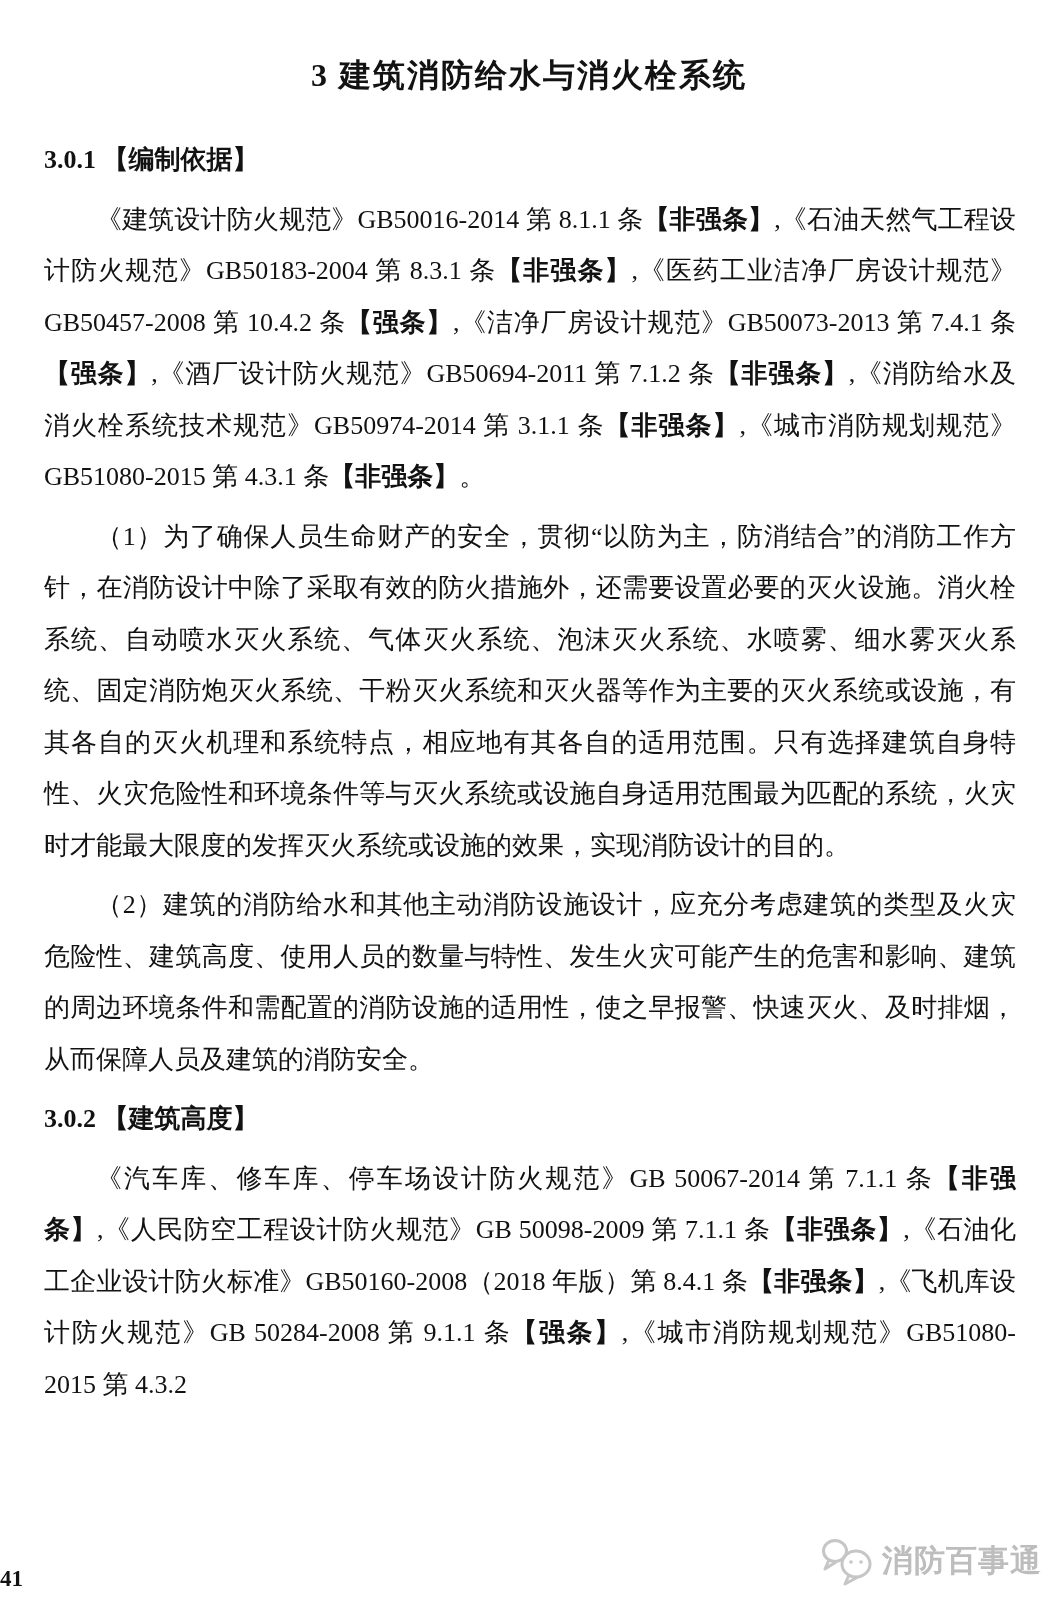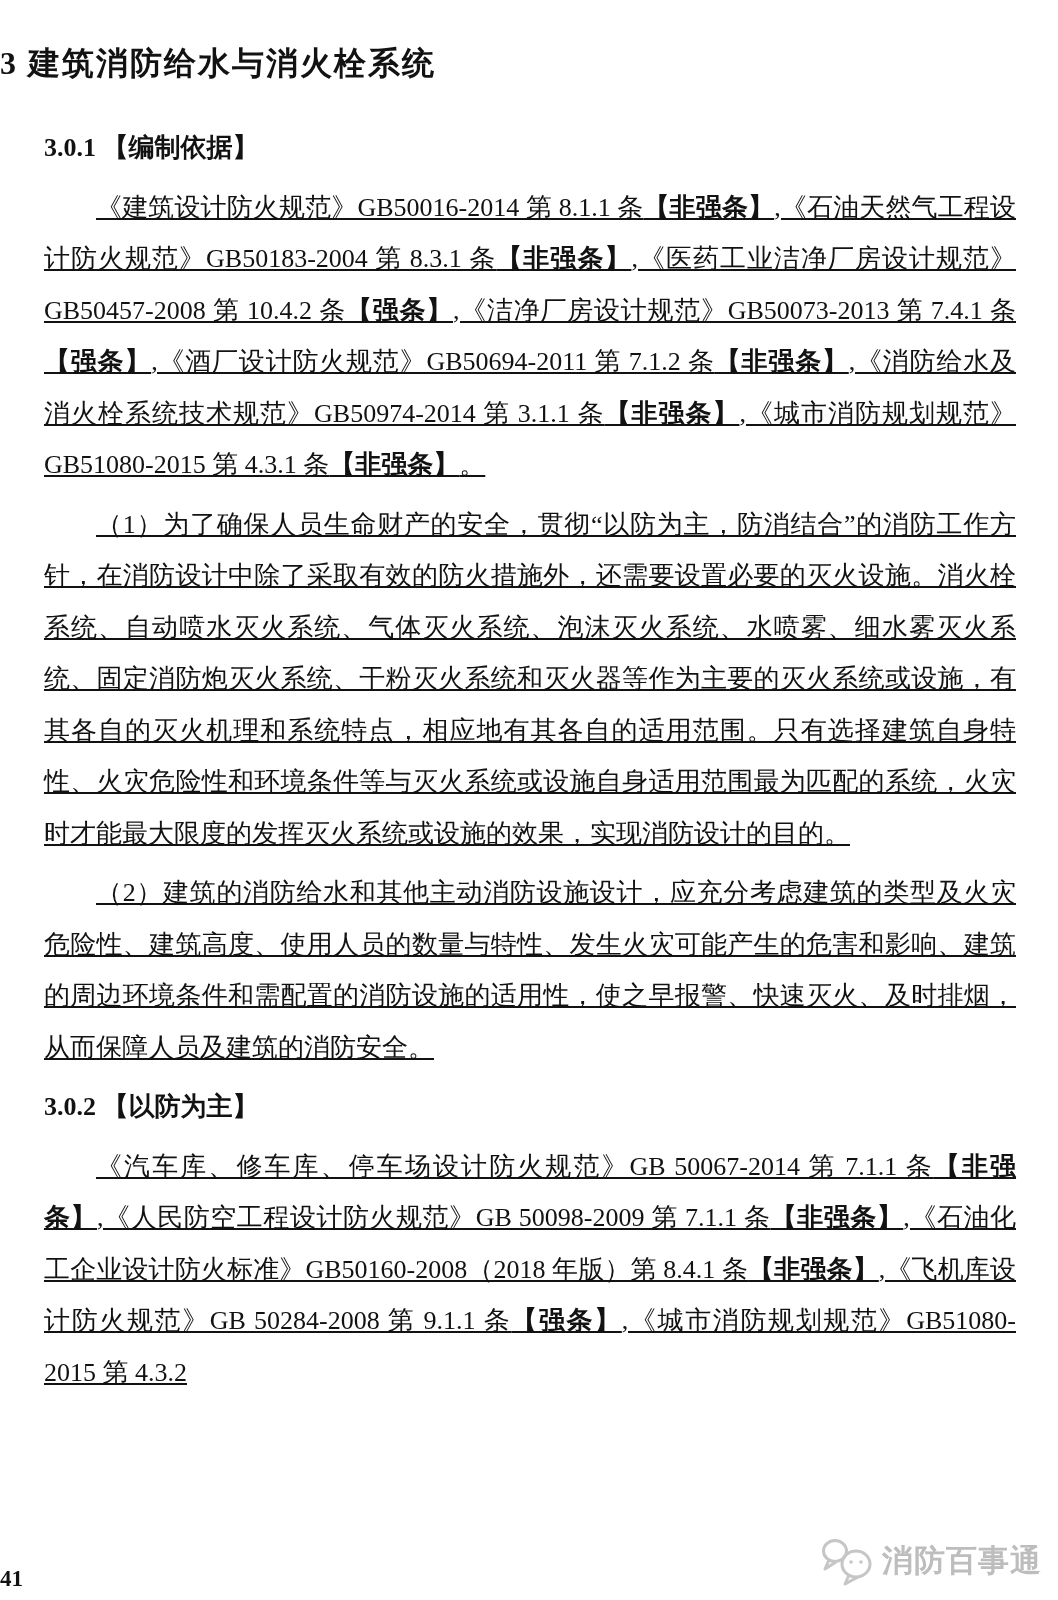--- a/index.html
+++ b/index.html
@@ -8,40 +8,41 @@
     width: 1058px;
     height: 1600px;
     margin: 0 auto;
     background: #ffffff;
     color: #121212;
     font-family: "Liberation Serif", "DejaVu Serif", serif;
     overflow: hidden;
   }
   .doc-title {
     margin: 0;
-    padding-top: 40px;
+    padding-top: 52px;
+    text-align: center;
     font-size: 32px;
     font-weight: bold;
     letter-spacing: 2px;
     line-height: 46px;
     position: relative;
     z-index: 1;
   }
   .doc-body {
     position: relative;
     z-index: 1;
     padding: 28px 34px 0 36px;
     font-size: 26px;
     line-height: 51.5px;
     text-align: justify;
     text-justify: inter-character;
   }
   .doc-body p, .doc-body .heading { margin: 8px; }
   .heading { font-weight: bold; text-align: left; }
-  .para.indent { text-indent: 2em; text-decoration: underline; }
+  .para.indent { text-indent: 2em; }
   .seg-bold { font-weight: bold; }
   .page-number {
     position: absolute;
     left: 0; right: 0;
     bottom: 8px;
     text-align: left;
     font-size: 23px;
     font-weight: bold;
     z-index: 1;
   }
@@ -66,21 +67,21 @@
 
 <div class="page">
 
   <h1 class="doc-title">3  建筑消防给水与消火栓系统</h1>
 
   <div class="doc-body" id="doc-body">
       <div class="heading"><span>3.0.1  【编制依据】</span></div>
       <p class="para indent"><span>《建筑设计防火规范》GB50016-2014 第 8.1.1 条</span><span class="seg-bold">【非强条】</span><span>,《石油天然气工程设计防火规范》GB50183-2004 第 8.3.1 条</span><span class="seg-bold">【非强条】</span><span>,《医药工业洁净厂房设计规范》GB50457-2008 第 10.4.2 条</span><span class="seg-bold">【强条】</span><span>,《洁净厂房设计规范》GB50073-2013 第 7.4.1 条</span><span class="seg-bold">【强条】</span><span>,《酒厂设计防火规范》GB50694-2011 第 7.1.2 条</span><span class="seg-bold">【非强条】</span><span>,《消防给水及消火栓系统技术规范》GB50974-2014 第 3.1.1 条</span><span class="seg-bold">【非强条】</span><span>,《城市消防规划规范》GB51080-2015 第 4.3.1 条</span><span class="seg-bold">【非强条】</span><span>。</span></p>
       <p class="para indent"><span>（1）为了确保人员生命财产的安全，贯彻“以防为主，防消结合”的消防工作方针，在消防设计中除了采取有效的防火措施外，还需要设置必要的灭火设施。消火栓系统、自动喷水灭火系统、气体灭火系统、泡沫灭火系统、水喷雾、细水雾灭火系统、固定消防炮灭火系统、干粉灭火系统和灭火器等作为主要的灭火系统或设施，有其各自的灭火机理和系统特点，相应地有其各自的适用范围。只有选择建筑自身特性、火灾危险性和环境条件等与灭火系统或设施自身适用范围最为匹配的系统，火灾时才能最大限度的发挥灭火系统或设施的效果，实现消防设计的目的。</span></p>
       <p class="para indent"><span>（2）建筑的消防给水和其他主动消防设施设计，应充分考虑建筑的类型及火灾危险性、建筑高度、使用人员的数量与特性、发生火灾可能产生的危害和影响、建筑的周边环境条件和需配置的消防设施的适用性，使之早报警、快速灭火、及时排烟，从而保障人员及建筑的消防安全。</span></p>
-      <div class="heading"><span>3.0.2  【以防为主】</span></div>
+      <div class="heading"><span>3.0.2  【建筑高度】</span></div>
       <p class="para indent"><span>《汽车库、修车库、停车场设计防火规范》GB 50067-2014 第 7.1.1 条</span><span class="seg-bold">【非强条】</span><span>,《人民防空工程设计防火规范》GB 50098-2009 第 7.1.1 条</span><span class="seg-bold">【非强条】</span><span>,《石油化工企业设计防火标准》GB50160-2008（2018 年版）第 8.4.1 条</span><span class="seg-bold">【非强条】</span><span>,《飞机库设计防火规范》GB 50284-2008 第 9.1.1 条</span><span class="seg-bold">【强条】</span><span>,《城市消防规划规范》GB51080-2015 第 4.3.2</span></p>
     </div>
 
   <div class="watermark">
     <span>
       <svg width="58" height="50" viewBox="0 0 58 50" fill="none">
         <ellipse cx="15" cy="15" rx="11.5" ry="10.5" stroke="#c6c6c6" stroke-width="3"></ellipse>
         <path d="M9 24 L5 33 L16 26" stroke="#c6c6c6" stroke-width="3" stroke-linejoin="round"></path>
         <ellipse cx="36" cy="28" rx="14" ry="13" stroke="#c6c6c6" stroke-width="3"></ellipse>
         <path d="M29 39 L25 48 L38 41" stroke="#c6c6c6" stroke-width="3" stroke-linejoin="round"></path>

